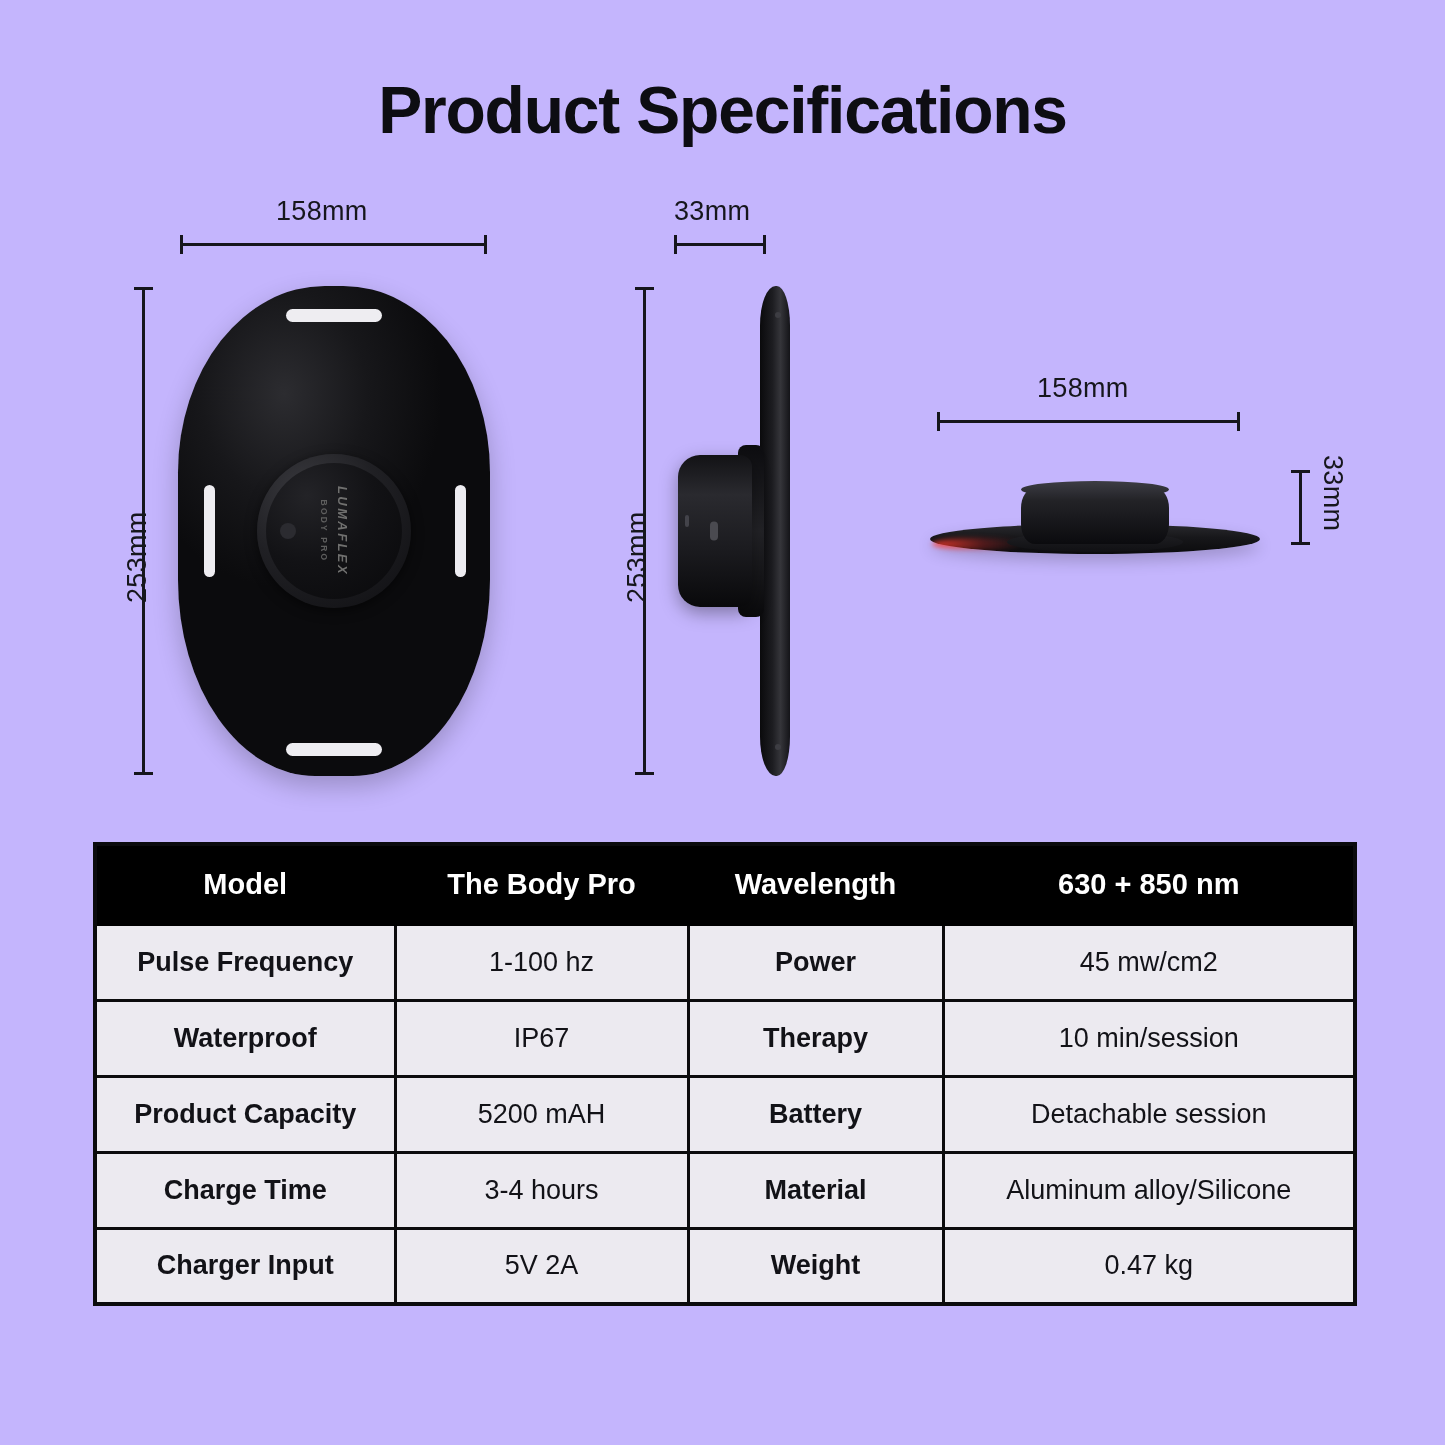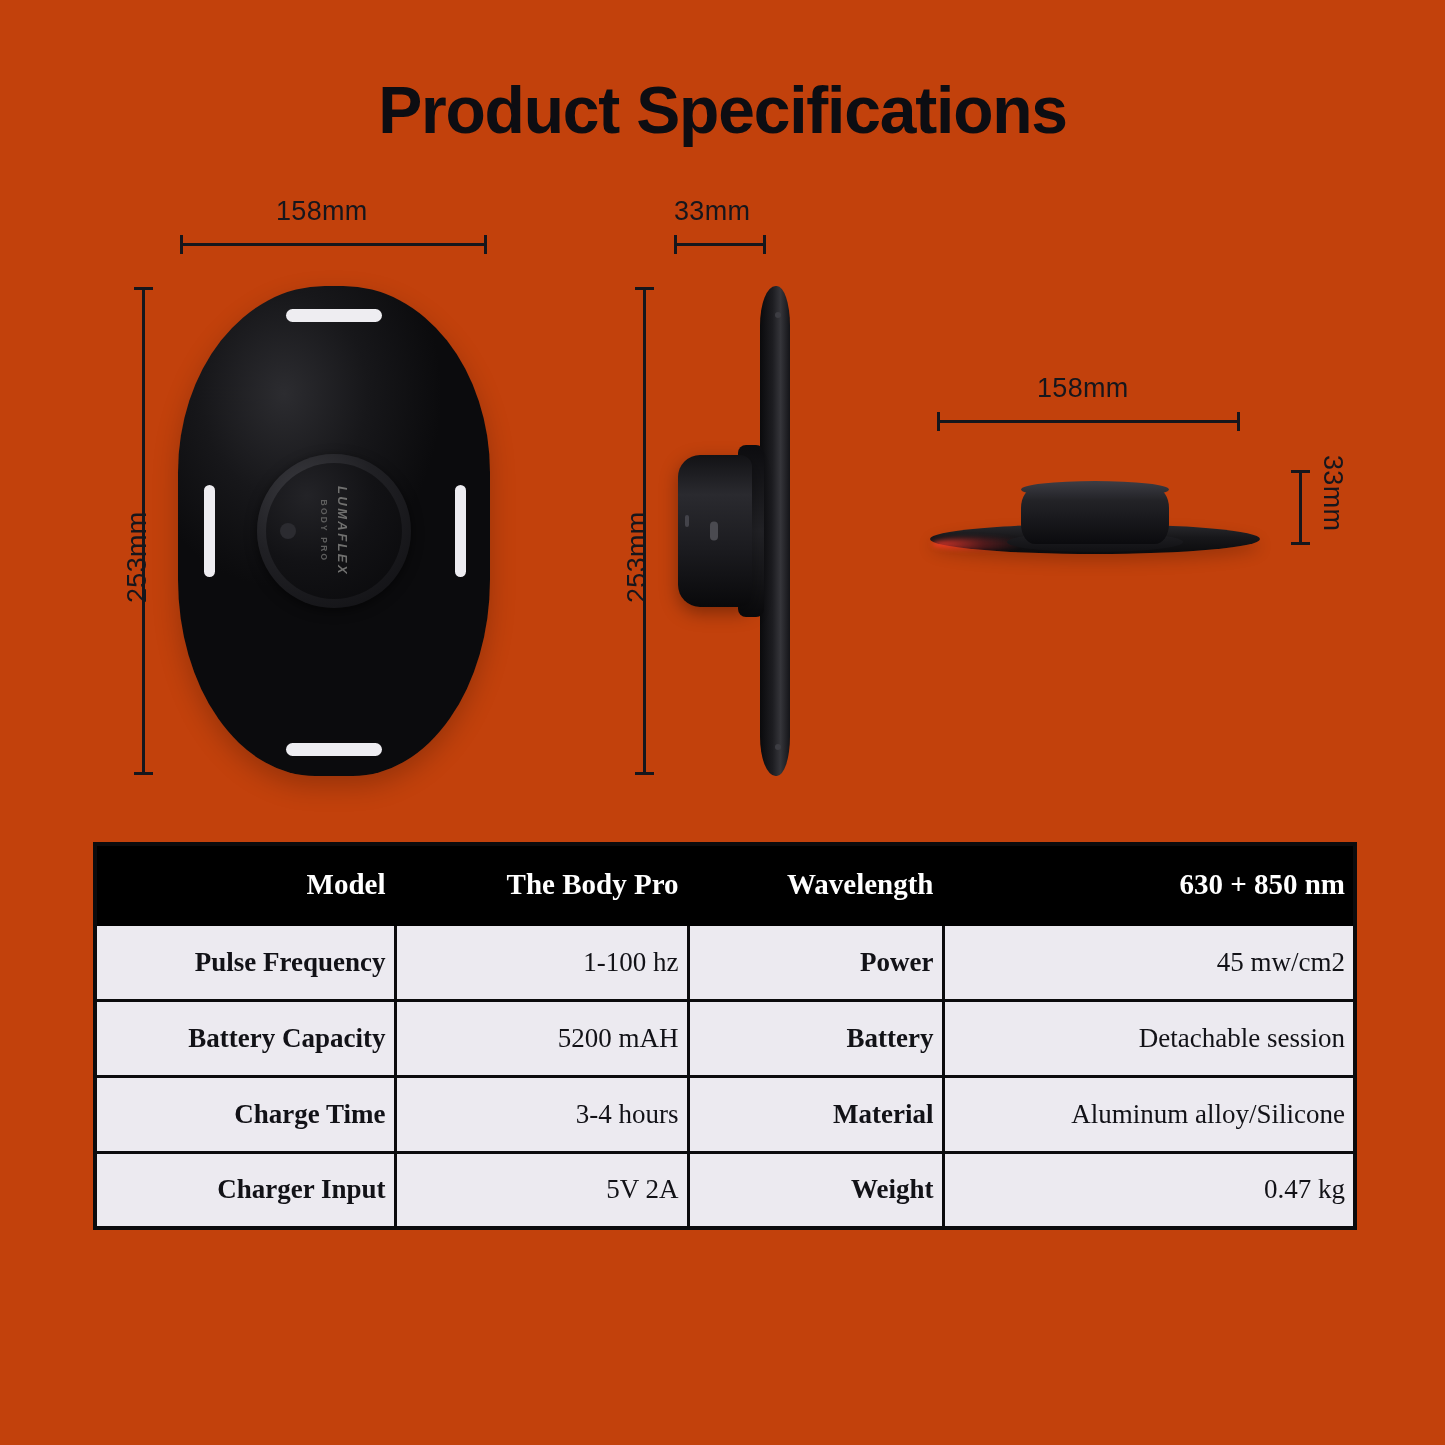--- a/index.html
+++ b/index.html
@@ -5,21 +5,21 @@
   * { box-sizing: border-box; margin: 0; padding: 0; }
   html, body {
     width: 1445px; height: 1445px;
     background: #e9e8ee;
     font-family: "Liberation Sans", sans-serif;
     overflow: hidden;
   }
   #page {
     position: relative;
     width: 1445px; height: 1445px;
-    background: #c2410c;
+    background: #c4b5fd;
   }
 
   
   #page-title {
     position: absolute;
     top: 74px; left: 0; right: 0;
     text-align: center;
     font-size: 66px;
     font-weight: 800;
     letter-spacing: -1.2px;
@@ -233,26 +233,25 @@
     border: 4px solid #0b0b0d;
   }
   #spec-table col.c1 { width: 300px; }
   #spec-table col.c2 { width: 293px; }
   #spec-table col.c3 { width: 255px; }
   #spec-table col.c4 { width: 412px; }
 
   #spec-table th, #spec-table td {
     border: 3px solid #0b0b0d;
     height: 76px;
-    text-align: right;
+    text-align: center;
     vertical-align: middle;
     font-size: 27px;
     color: #121217;
     padding: 4px 8px;
-    font-family: Liberation Serif, serif;
   }
   #spec-table thead th {
     background: #000000;
     color: #ffffff;
     height: 80px;
     font-weight: 700;
     font-size: 29px;
     border-color: #000000;
   }
   #spec-table tbody td {
@@ -345,21 +344,27 @@
       </tr>
     </thead>
     <tbody>
       <tr>
         <td class="key">Pulse Frequency</td>
         <td class="val">1-100 hz</td>
         <td class="key">Power</td>
         <td class="val">45 mw/cm2</td>
       </tr>
       <tr>
-        <td class="key">Battery Capacity</td>
+        <td class="key">Waterproof</td>
+        <td class="val">IP67</td>
+        <td class="key">Therapy</td>
+        <td class="val">10 min/session</td>
+      </tr>
+      <tr>
+        <td class="key">Product Capacity</td>
         <td class="val">5200 mAH</td>
         <td class="key">Battery</td>
         <td class="val">Detachable session</td>
       </tr>
       <tr>
         <td class="key">Charge Time</td>
         <td class="val">3-4 hours</td>
         <td class="key">Material</td>
         <td class="val">Aluminum alloy/Silicone</td>
       </tr>

